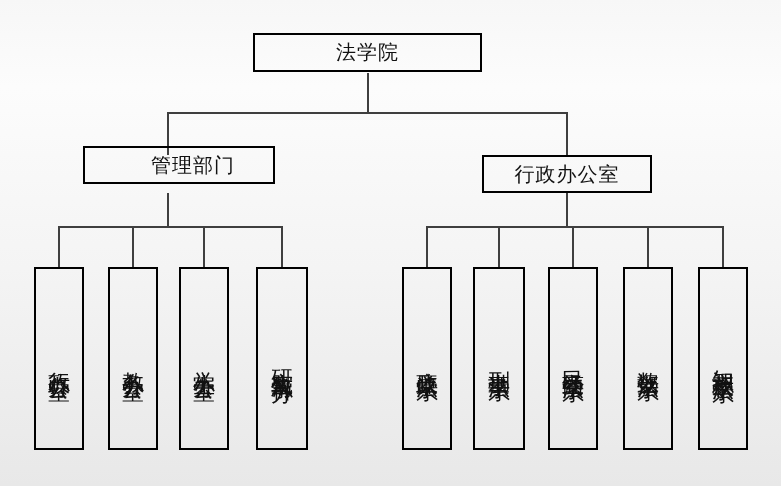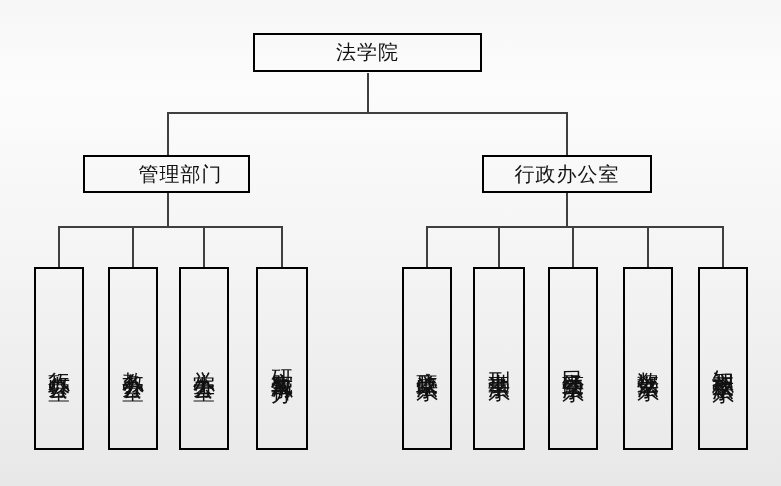--- a/index.html
+++ b/index.html
@@ -64,21 +64,21 @@
   <div class="line" style="left:426.25px; top:226px; width:1.5px; height:41px;"></div>
   <div class="line" style="left:498.25px; top:226px; width:1.5px; height:41px;"></div>
   <div class="line" style="left:572.25px; top:226px; width:1.5px; height:41px;"></div>
   <div class="line" style="left:647.25px; top:226px; width:1.5px; height:41px;"></div>
   <div class="line" style="left:722.25px; top:226px; width:1.5px; height:41px;"></div>
 
   <div class="box hbox" style="left:253px; top:33px; width:229px; height:39px;">
     <span>法学院</span>
   </div>
 
-  <div class="box hbox" style="left:83px; top:155px; width:167px; height:38px;padding-left:28px;">
+  <div class="box hbox" style="left:83px; top:146px; width:192px; height:38px;padding-left:28px;">
     <span>管理部门</span>
   </div>
   <div class="box hbox" style="left:482px; top:155px; width:170px; height:38px;">
     <span>行政办公室</span>
   </div>
 
   <div class="box vbox" style="left:34px; top:267px; width:50px; height:183px;">
     <span>行政办公室</span>
   </div>
   <div class="box vbox" style="left:108px; top:267px; width:50px; height:183px;">

